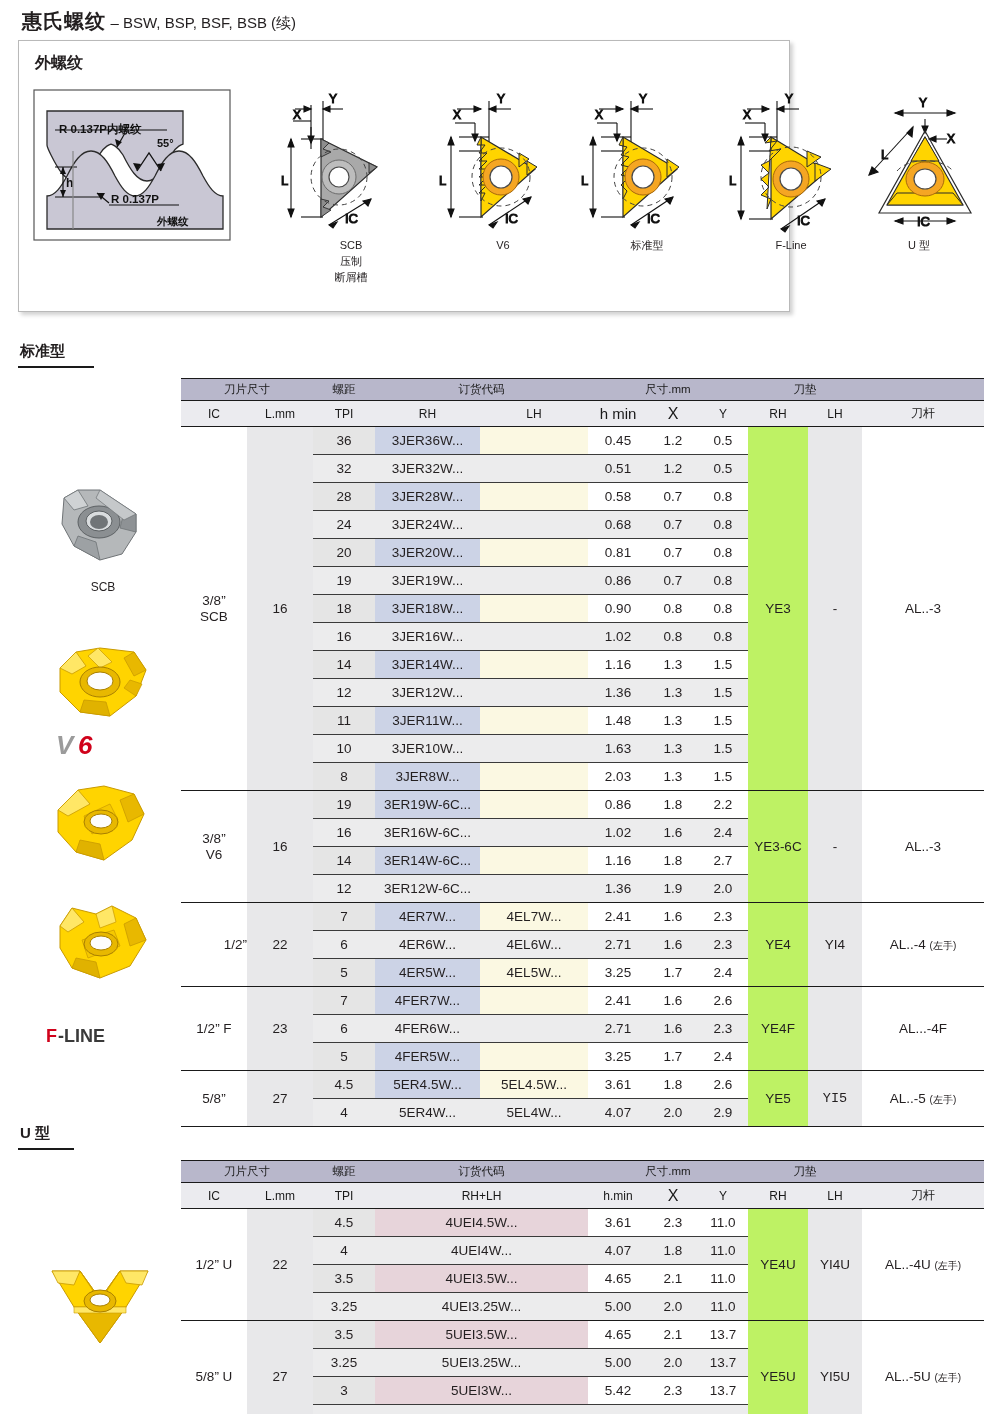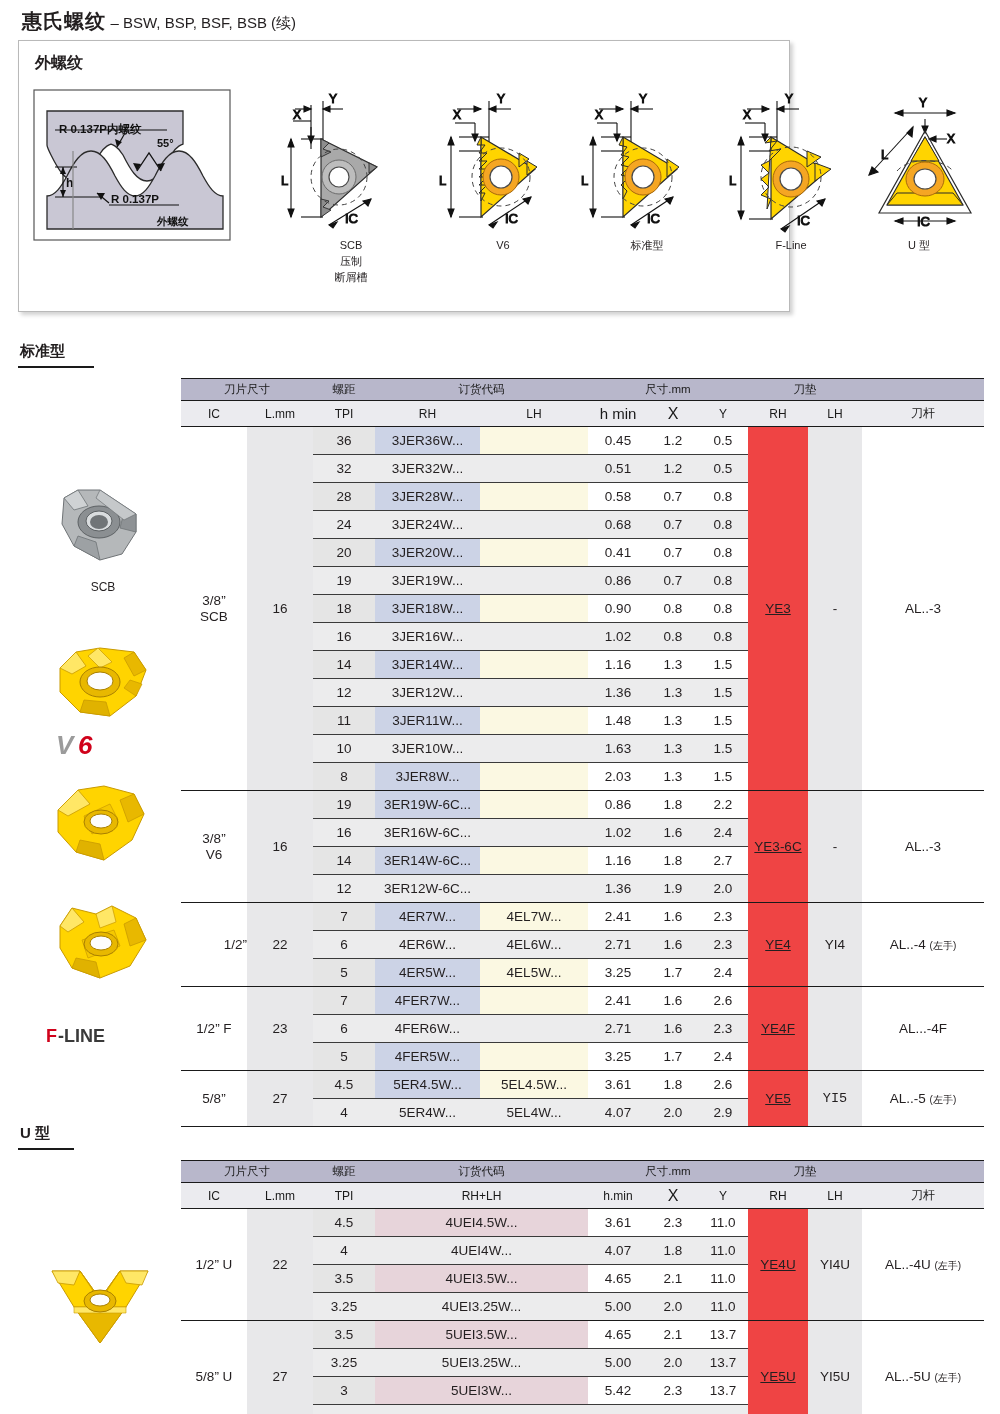--- a/index.html
+++ b/index.html
@@ -55,21 +55,21 @@
   .c-ic     { background: #ffffff; }
   .c-tpi    { background: #e5e5e5; }
   .c-rh     { background: #ccd3e6; }
   .c-rh-alt { background: #bcc5dd; }
   .c-lh     { background: #fbf8e2; }
   .c-lh-alt { background: #f6f2d4; }
   .c-u      { background: #e7d4da; }
   .c-u-alt  { background: #d9bfc8; }
   .c-dim    { background: #ffffff; }
   .c-dim-alt{ background: #ececed; }
-  .c-padrh  { background: #ef4444; text-decoration: underline; }
+  .c-padrh  { background: #bef264; }
   .c-bar    { background: #ffffff; }
 
   .band-lmm { background: #e8e8ea; }
   .band-padlh { background: #e8e8ea; }
 
   .sep-under { border-bottom: 1px solid #3a3a3a; }
   .grp-line  { border-bottom: 1.6px solid #1a1a1a; }
   .tbl-end   { border-bottom: 1.6px solid #1a1a1a; }
 
   .small-note { font-size: 10px; }
@@ -472,21 +472,21 @@
           <td class="c-rh-alt sep-under">3JER24W...</td>
           <td class="c-lh-alt sep-under"></td>
           <td class="c-dim-alt sep-under">0.68</td>
           <td class="c-dim-alt sep-under">0.7</td>
           <td class="c-dim-alt sep-under">0.8</td>
         </tr>
         <tr class="row">
           <td class="c-tpi sep-under">20</td>
           <td class="c-rh sep-under">3JER20W...</td>
           <td class="c-lh sep-under"></td>
-          <td class="c-dim sep-under">0.41</td>
+          <td class="c-dim sep-under">0.81</td>
           <td class="c-dim sep-under">0.7</td>
           <td class="c-dim sep-under">0.8</td>
         </tr>
         <tr class="row row-alt">
           <td class="c-tpi sep-under">19</td>
           <td class="c-rh-alt sep-under">3JER19W...</td>
           <td class="c-lh-alt sep-under"></td>
           <td class="c-dim-alt sep-under">0.86</td>
           <td class="c-dim-alt sep-under">0.7</td>
           <td class="c-dim-alt sep-under">0.8</td>

